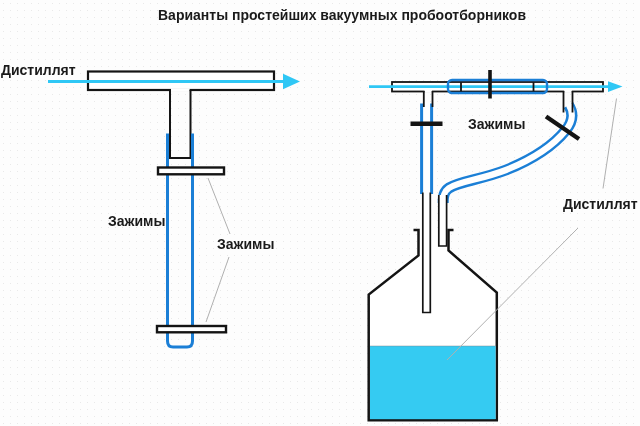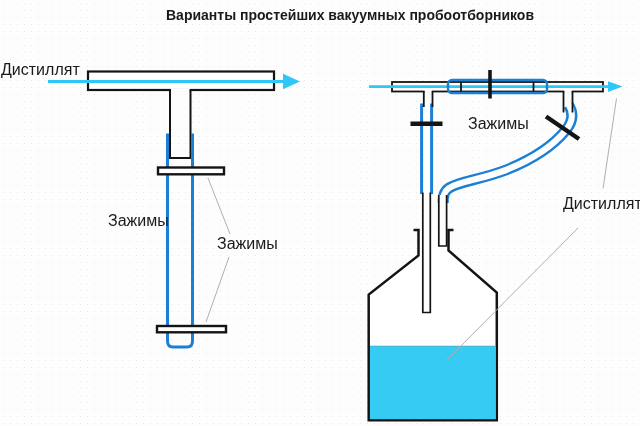--- a/index.html
+++ b/index.html
@@ -9,28 +9,29 @@
     overflow:hidden;
     background-color:#fdfdfd;
     background-image:radial-gradient(circle,#e9e9e9 0.8px,transparent 1px);
     background-size:7px 7px;
     font-family:"Liberation Sans", sans-serif;
     color:var(--text,#1a1a1a);
   }
   .stage svg{position:absolute;left:0;top:0;}
   .lbl{
     position:absolute;
-    font-size:16px;
+    font-size:14px;
     line-height:16px;
     white-space:nowrap;
     color:var(--text,#1a1a1a);
+    font-weight:bold;
   }
   .title{
     position:absolute;
-    top:7px;left:350px;
+    top:7px;left:342px;
     transform:translateX(-50%);
     font-size:14px;font-weight:bold;
     white-space:nowrap;
     color:var(--text,#1a1a1a);
   }
   
   .glass{fill:#ffffff;stroke:var(--outline,#141414);stroke-width:2.2;}
   .glass-thin{fill:#ffffff;stroke:var(--outline,#141414);stroke-width:1.8;}
   .ink{fill:none;stroke:var(--outline,#141414);stroke-width:2;}
   .ink-thin{fill:none;stroke:var(--outline,#141414);stroke-width:1.8;}

